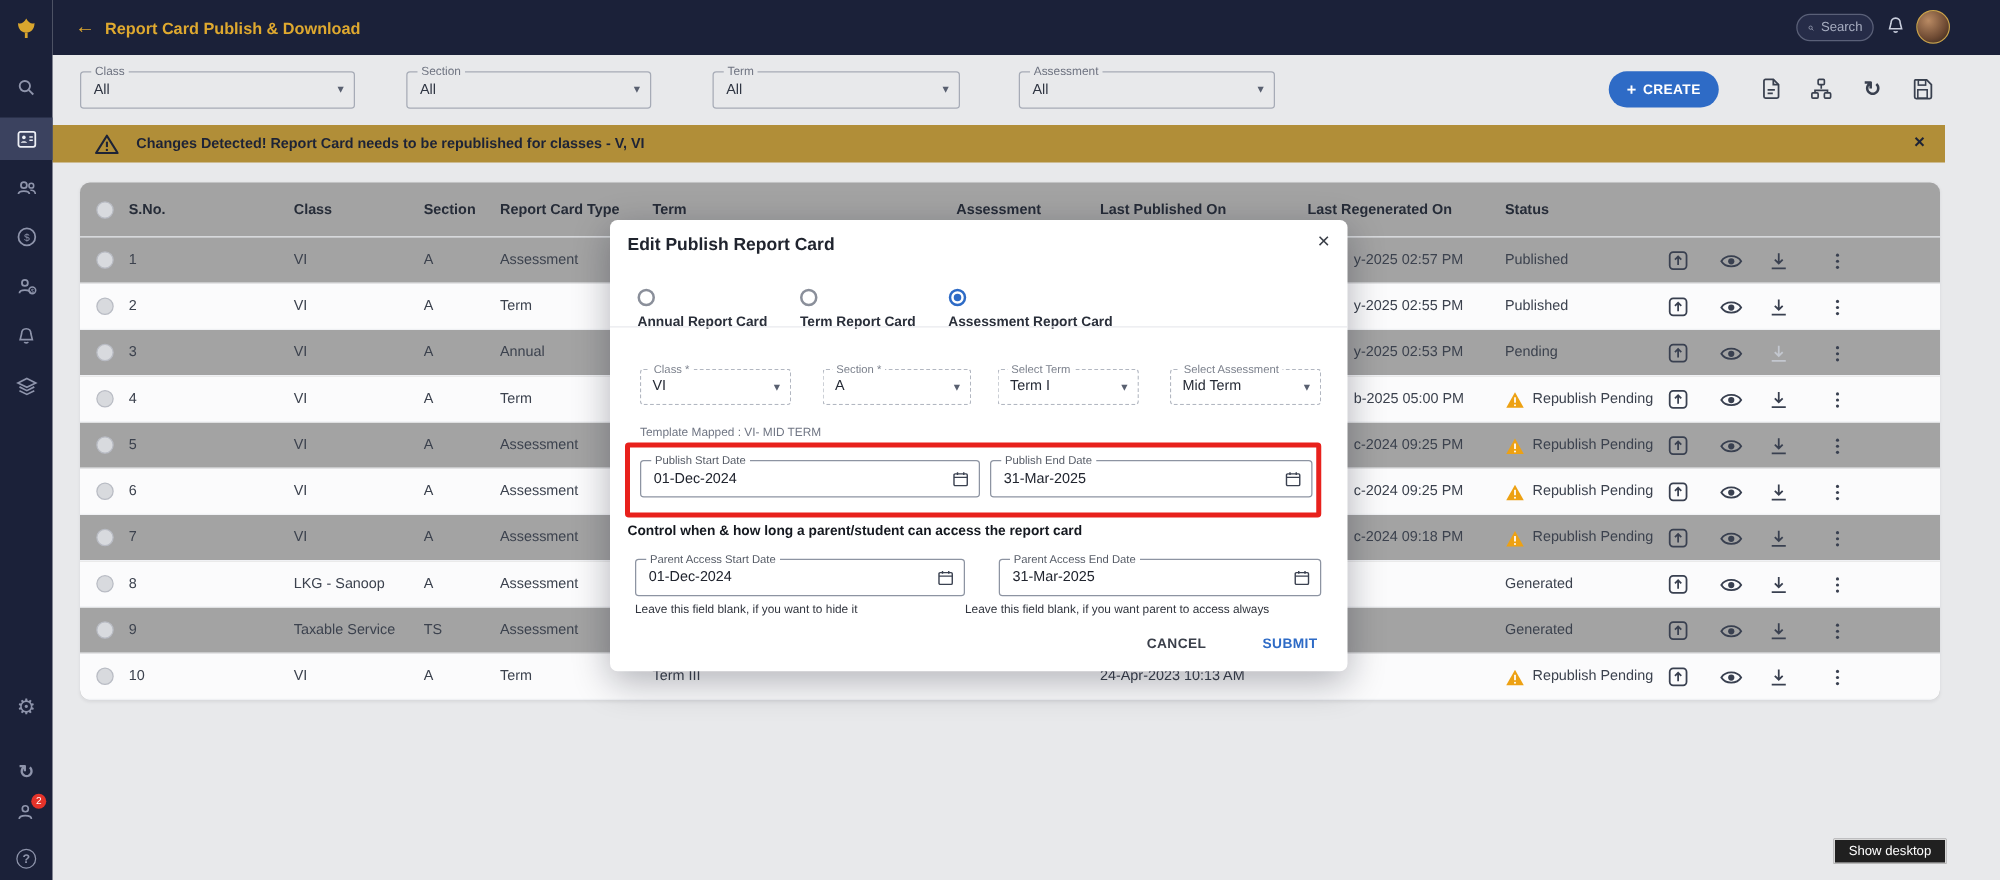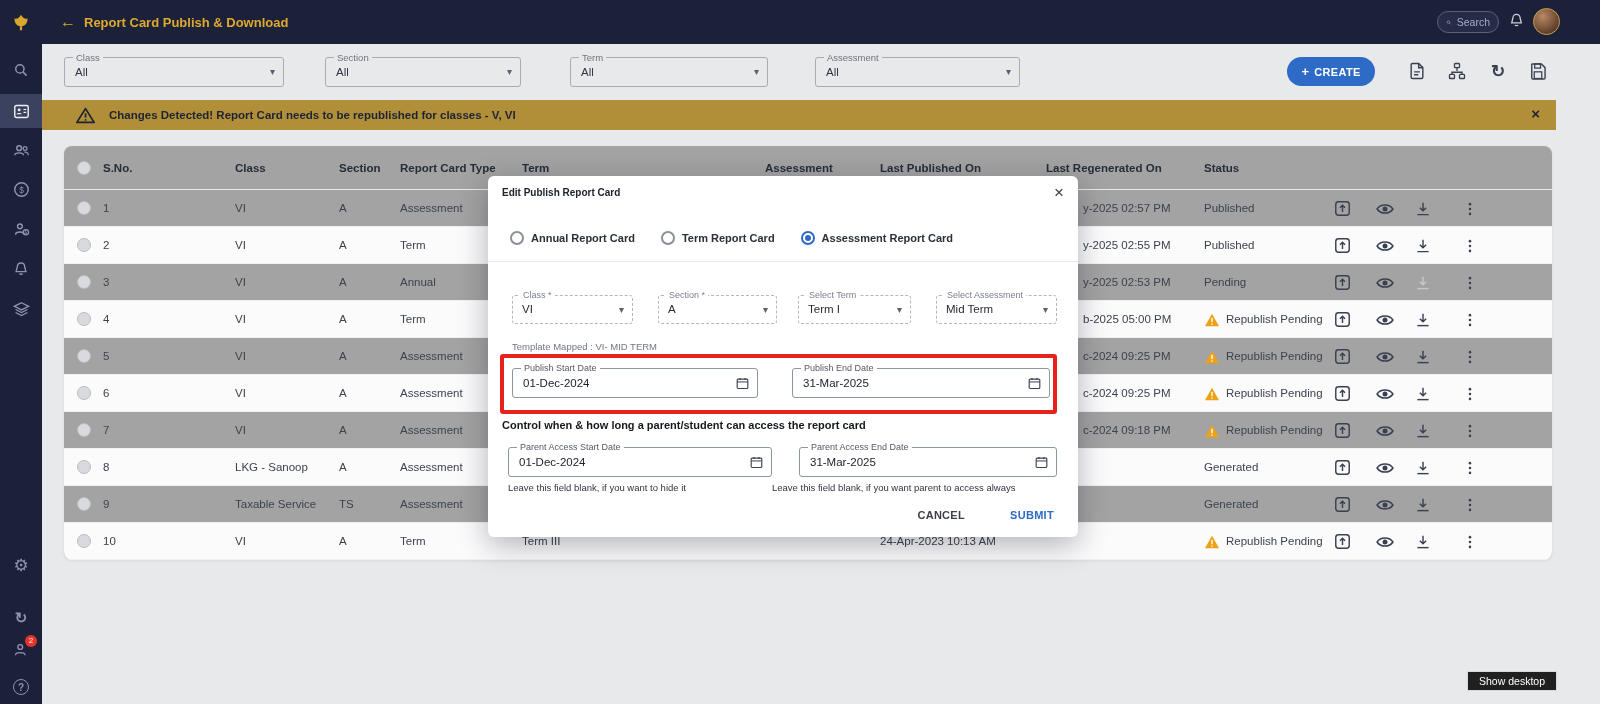--- a/index.html
+++ b/index.html
@@ -56,40 +56,40 @@
   .c-check { left:13px; top:11px; line-height:normal; }
   .c-sno { left:39px; } .c-class { left:171px; } .c-section { left:275px; } .c-type { left:336px; }
   .c-term { left:458px; } .c-assessment { left:701px; } .c-published { left:816px; } .c-regenerated { left:1019px; }
   .c-status { left:1140px; height:37px; display:flex; align-items:center; gap:6px; }
   .icon-btn { position:absolute; top:8px; width:21px; height:21px; color:#394050; display:flex; align-items:center; justify-content:center; }
   .icon-btn.disabled { color:#c3c7cf; }
   .a-publish { left:1268px; } .a-view { left:1310px; } .a-download { left:1348px; } .a-more { left:1395px; }
 
   
   #modal { position:absolute; left:488px; top:176px; width:590px; height:361px; background:#fff; border-radius:6px; box-shadow:0 8px 30px rgba(10,14,30,.30); z-index:40; }
-  .m-title { position:absolute; left:14px; top:11px; font-size:10px; font-weight:bold; color:#20242e; }
+  .m-title { position:absolute; left:14px; top:11px; font-size:14px; font-weight:bold; color:#20242e; }
   .m-close { position:absolute; right:14px; top:7px; font-size:17px; color:#3a3f48; }
   .radio-row { position:absolute; left:22px; top:55px; display:flex; gap:26px; align-items:center; }
-  .radio-item { display:flex; align-items:center; gap:7px; }
+  .radio-item { display:flex; gap:7px;flex-direction:column; }
   .radio { width:14px; height:14px; border:2px solid #8a8f9a; border-radius:50%; position:relative; }
   .radio.on { border-color:#2e6bc6; }
   .radio.on::after { content:""; position:absolute; inset:2px; background:#2e6bc6; border-radius:50%; }
   .radio-label { font-size:11px; font-weight:bold; color:#2a2f3a; }
   .m-divider { position:absolute; top:85px; left:0; width:100%; height:1px; background:#e9eaee; }
   .msel { position:absolute; top:119px; height:29px; border:1px dashed #b2b7c1; border-radius:3px; background:#fff; }
   .msel .flabel { position:absolute; top:-6px; left:7px; font-size:9px; color:#7b808c; background:#fff; padding:0 3px; }
   .msel .fvalue { position:absolute; left:9px; line-height:27px; font-size:11.5px; color:#262b36; }
   .ms1 { left:24px; width:121px;padding-left:20px; } .ms2 { left:170px; width:119px; } .ms3 { left:310px; width:113px; } .ms4 { left:448px; width:121px; }
   .tmpl-text { position:absolute; left:24px; top:165px; font-size:9.5px; color:#707684; }
   .red-box { position:absolute; left:12px; top:178px; width:557px; height:60px; border:4px solid #e8211c; border-radius:3px; }
   .df { position:absolute; height:30px; border:1px solid #8d94a2; border-radius:3px; background:#fff; }
   .df .flabel { position:absolute; top:-6px; left:8px; font-size:9px; color:#555b66; background:#fff; padding:0 3px; }
   .df .fvalue { position:absolute; left:10px; line-height:28px; font-size:11.5px; color:#20242e; }
   .df .cal { position:absolute; right:7px; top:7px; }
-  .rb1 { left:8px; top:10px; width:246px; } .rb2 { left:288px; top:10px; width:258px; }
+  .rb1 { left:8px; top:10px; width:272px; } .rb2 { left:288px; top:10px; width:258px; }
   .access-head { position:absolute; left:14px; top:243px; font-size:11px; font-weight:bold; color:#14181f; }
   .af1 { left:20px; top:271px; width:264px; } .af2 { left:300px; top:271px; width:258px;margin-left:11px; }
   .hint { position:absolute; top:306px; font-size:9.5px; color:#30343d; }
   .h1 { left:20px; } .h2 { left:284px; }
   .m-actions { position:absolute; right:24px; top:333px; display:flex; gap:45px; }
   .btn-cancel { font-size:11px; font-weight:bold; color:#3a3f4a; background:none; border:none; letter-spacing:.3px; }
   .btn-submit { font-size:11px; font-weight:bold; color:#2e6bc6; background:none; border:none; letter-spacing:.3px; }
 
   
   #show-desktop { position:absolute; left:1467px; top:671px; width:90px; height:20px; background:#202020; border:1px solid #d8d8d8; color:#fff; font-size:10.5px; display:flex; align-items:center; justify-content:center; z-index:60; }

